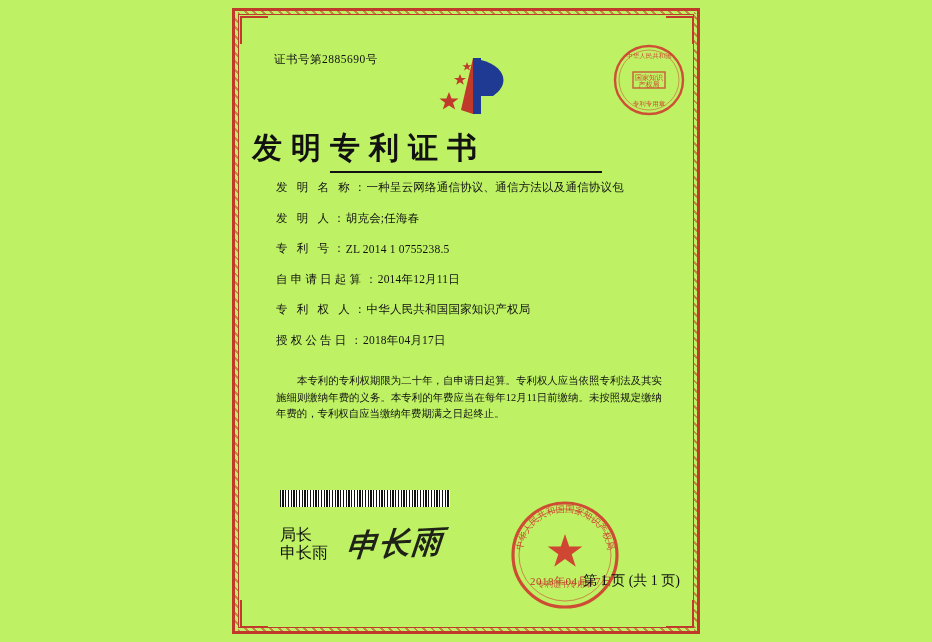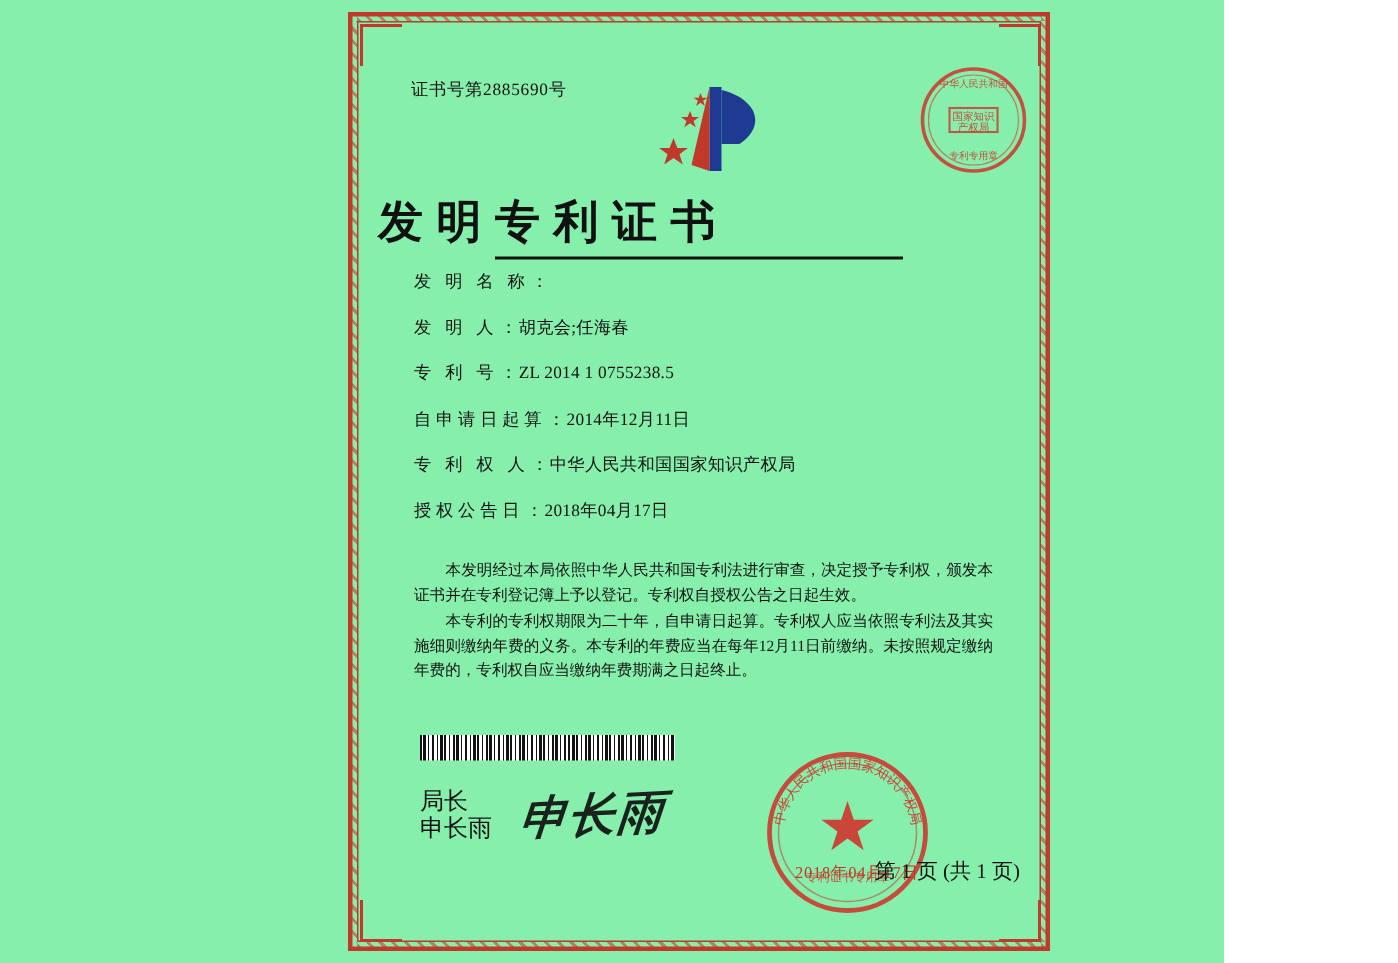--- a/index.html
+++ b/index.html
@@ -9,23 +9,23 @@
   }
   body {
     width: 932px;
     height: 642px;
     font-family: "Liberation Serif", serif;
     color: #1a1a1a;
     overflow: hidden;
   }
   .page {
     position: relative;
-    width: 816px;
+    width: 932px;
     height: 642px;
-    background: #86efac;
+    background: #bef264;
     text-decoration: underline;
   }
   
   .border-outer {
     position: absolute;
     left: 232px;
     top: 8px;
     width: 468px;
     height: 626px;
     border: 3px solid #c0392b;
@@ -253,20 +253,21 @@
       </svg>
     </div>
 
     <div class="title">发明专利证书</div>
     <div class="title-rule"></div>
 
     <div class="fields">
       <div class="field-row">
         <span class="field-label">发 明 名 称</span>
         <span class="field-sep">：</span>
+        <span class="field-value">一种呈云网络通信协议、通信方法以及通信协议包</span>
       </div>
       <div class="field-row">
         <span class="field-label">发 明 人</span>
         <span class="field-sep">：</span>
         <span class="field-value">胡克会;任海春</span>
       </div>
       <div class="field-row">
         <span class="field-label">专 利 号</span>
         <span class="field-sep">：</span>
         <span class="field-value">ZL 2014 1 0755238.5</span>
@@ -282,21 +283,20 @@
         <span class="field-value">中华人民共和国国家知识产权局</span>
       </div>
       <div class="field-row">
         <span class="field-label">授权公告日</span>
         <span class="field-sep">：</span>
         <span class="field-value">2018年04月17日</span>
       </div>
     </div>
 
     <div class="body-text">
-      <p>本发明经过本局依照中华人民共和国专利法进行审查，决定授予专利权，颁发本证书并在专利登记簿上予以登记。专利权自授权公告之日起生效。</p>
       <p>本专利的专利权期限为二十年，自申请日起算。专利权人应当依照专利法及其实施细则缴纳年费的义务。本专利的年费应当在每年12月11日前缴纳。未按照规定缴纳年费的，专利权自应当缴纳年费期满之日起终止。</p>
     </div>
 
     <div class="barcode"></div>
 
     <div class="signature-block">
       <div>局长</div>
       <div>申长雨</div>
     </div>
     <div class="sig-hand">申长雨</div>

